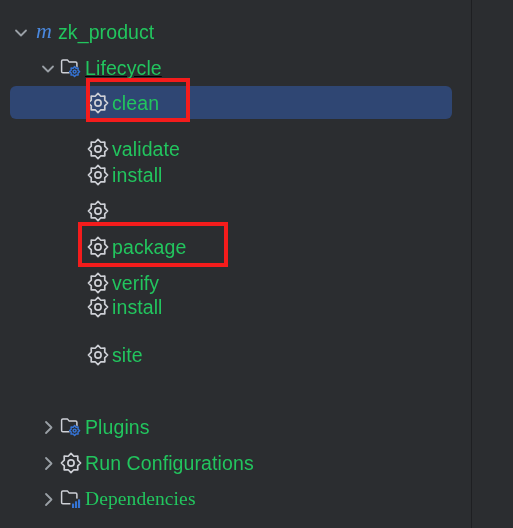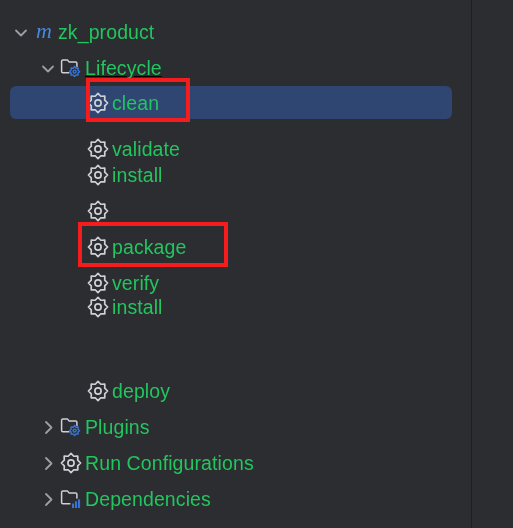--- a/index.html
+++ b/index.html
@@ -279,31 +279,31 @@
           <div class="twisty hidden"></div>
           <div class="node-icon">
             <svg width="22" height="22" viewBox="0 0 22 22">
               <polygon points="11.00,1.40 13.79,4.26 17.79,4.21 17.74,8.21 20.60,11.00 17.74,13.79 17.79,17.79 13.79,17.74 11.00,20.60 8.21,17.74 4.21,17.79 4.26,13.79 1.40,11.00 4.26,8.21 4.21,4.21 8.21,4.26" fill="none" stroke="#ced0d6" stroke-width="1.7" stroke-linejoin="round"></polygon>
               <circle cx="11" cy="11" r="3.1" fill="none" stroke="#ced0d6" stroke-width="1.7"></circle>
             </svg>
           </div>
           <span class="node-label">install</span>
         </div>
       </div>
-      <div class="tree-row" style="top: 373px;">
-        <div class="row-hit"></div>
-        <div class="row-content" style="margin-left: 64px;">
-          <div class="twisty hidden"></div>
-          <div class="node-icon">
-            <svg width="22" height="22" viewBox="0 0 22 22">
-              <polygon points="11.00,1.40 13.79,4.26 17.79,4.21 17.74,8.21 20.60,11.00 17.74,13.79 17.79,17.79 13.79,17.74 11.00,20.60 8.21,17.74 4.21,17.79 4.26,13.79 1.40,11.00 4.26,8.21 4.21,4.21 8.21,4.26" fill="none" stroke="#ced0d6" stroke-width="1.7" stroke-linejoin="round"></polygon>
-              <circle cx="11" cy="11" r="3.1" fill="none" stroke="#ced0d6" stroke-width="1.7"></circle>
-            </svg>
-          </div>
-          <span class="node-label">deploy</span>
+      <div class="tree-row" style="top: 337px;">
+        <div class="row-hit"></div>
+        <div class="row-content" style="margin-left: 64px;">
+          <div class="twisty hidden"></div>
+          <div class="node-icon">
+            <svg width="22" height="22" viewBox="0 0 22 22">
+              <polygon points="11.00,1.40 13.79,4.26 17.79,4.21 17.74,8.21 20.60,11.00 17.74,13.79 17.79,17.79 13.79,17.74 11.00,20.60 8.21,17.74 4.21,17.79 4.26,13.79 1.40,11.00 4.26,8.21 4.21,4.21 8.21,4.26" fill="none" stroke="#ced0d6" stroke-width="1.7" stroke-linejoin="round"></polygon>
+              <circle cx="11" cy="11" r="3.1" fill="none" stroke="#ced0d6" stroke-width="1.7"></circle>
+            </svg>
+          </div>
+          <span class="node-label">site</span>
         </div>
       </div>
       <div class="tree-row" style="top: 409px;">
         <div class="row-hit"></div>
         <div class="row-content" style="margin-left: 37px;">
           <div class="twisty">
             <svg width="18" height="18" viewBox="0 0 18 18">
               <path d="M7 4 L12.5 9.5 L7 15" fill="none" stroke="#9aa0a6" stroke-width="1.8" stroke-linecap="round" stroke-linejoin="round"></path>
             </svg>
           </div>
@@ -330,21 +330,21 @@
             <svg width="22" height="22" viewBox="0 0 22 22">
               <polygon points="11.00,1.40 13.79,4.26 17.79,4.21 17.74,8.21 20.60,11.00 17.74,13.79 17.79,17.79 13.79,17.74 11.00,20.60 8.21,17.74 4.21,17.79 4.26,13.79 1.40,11.00 4.26,8.21 4.21,4.21 8.21,4.26" fill="none" stroke="#ced0d6" stroke-width="1.7" stroke-linejoin="round"></polygon>
               <circle cx="11" cy="11" r="3.1" fill="none" stroke="#ced0d6" stroke-width="1.7"></circle>
             </svg>
           </div>
           <span class="node-label">Run Configurations</span>
         </div>
       </div>
       <div class="tree-row" style="top: 481px;">
         <div class="row-hit"></div>
-        <div class="row-content" style="margin-left: 37px;">
+        <div class="row-content" style="margin-left: 37px; font-family: Liberation Serif, serif;">
           <div class="twisty">
             <svg width="18" height="18" viewBox="0 0 18 18">
               <path d="M7 4 L12.5 9.5 L7 15" fill="none" stroke="#9aa0a6" stroke-width="1.8" stroke-linecap="round" stroke-linejoin="round"></path>
             </svg>
           </div>
           <div class="node-icon">
             <svg width="22" height="22" viewBox="0 0 22 22">
               <path d="M1.6 4.2 a1.3 1.3 0 0 1 1.3-1.3 H7.4 L9 4.9 H15.6 a1.3 1.3 0 0 1 1.3 1.3 V14.4 a1.3 1.3 0 0 1 -1.3 1.3 H2.9 a1.3 1.3 0 0 1 -1.3 -1.3 Z" fill="none" stroke="#ced0d6" stroke-width="1.5" stroke-linejoin="round"></path>
               <rect x="10.4" y="10.6" width="10.2" height="10" fill="#2b2d30"></rect>
               <rect x="12.0" y="15.6" width="2.1" height="4.4" fill="#3574d6"></rect>

